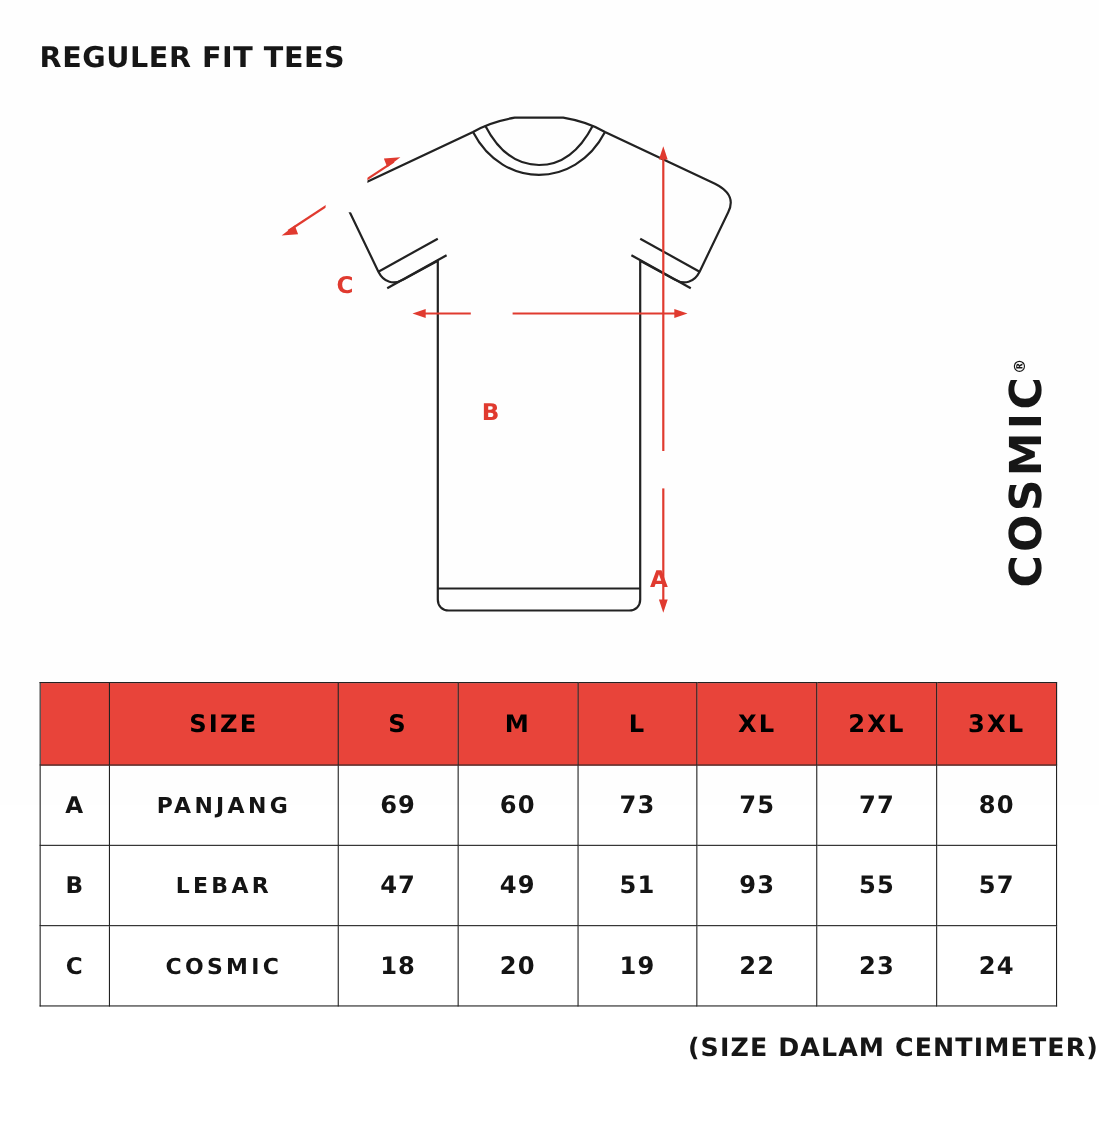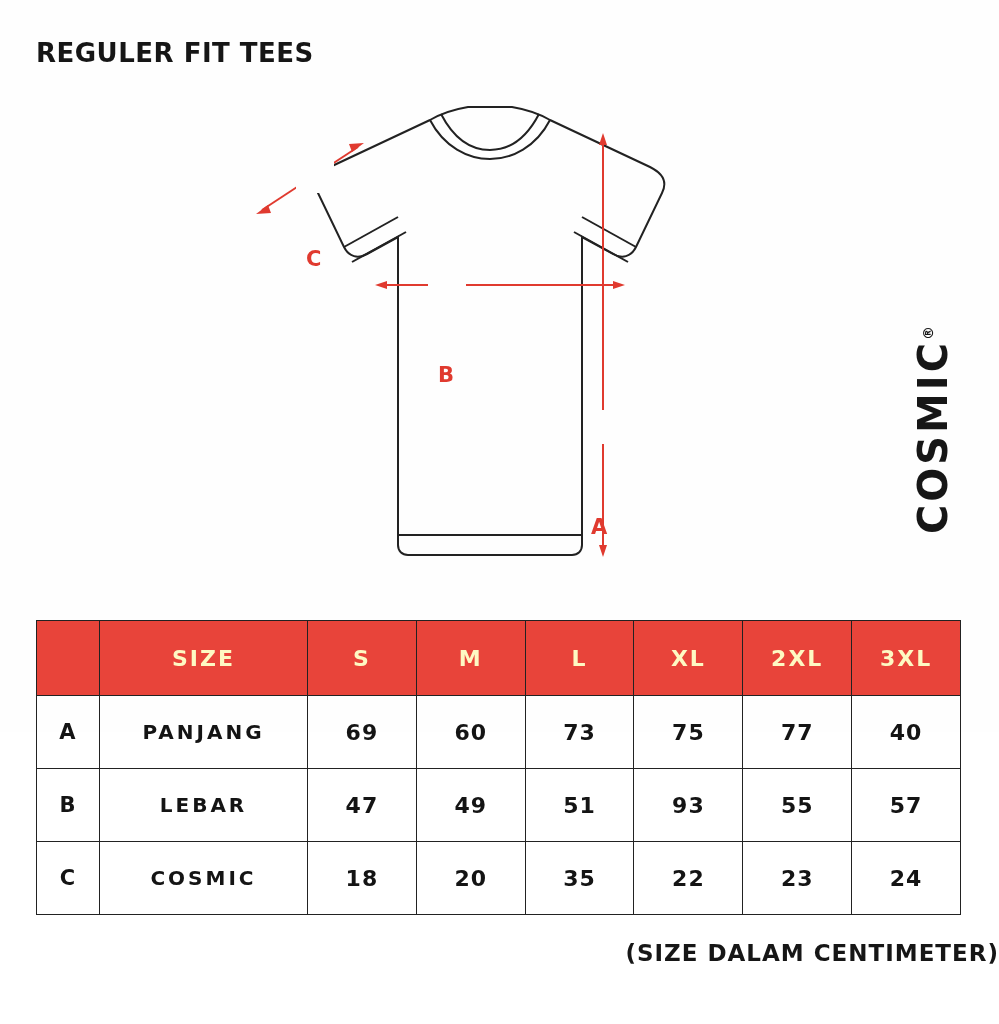--- a/index.html
+++ b/index.html
@@ -94,21 +94,21 @@
     width: 925px;
     table-layout: fixed;
   }
   table.size-table td, table.size-table th {
     border: 1px solid #222;
     text-align: center;
     font-family: "DejaVu Sans", sans-serif;
   }
   thead th {
     background: #e8443a;
-    color: #fef9c3;
+    color: #000000;
     height: 72px;
     font-size: 22px;
     font-weight: bold;
     letter-spacing: 2px;
     border-color: #e8443a;
   }
   thead th.hdr-blank {
     width: 60px;
   }
   thead th.hdr-size {
@@ -239,38 +239,38 @@
       </thead>
       <tbody>
         <tr>
           <td class="code-col">A</td>
           <td class="name-col">PANJANG</td>
           <td>69</td>
           <td>60</td>
           <td>73</td>
           <td>75</td>
           <td>77</td>
-          <td>40</td>
+          <td>80</td>
         </tr>
         <tr>
           <td class="code-col">B</td>
           <td class="name-col">LEBAR</td>
           <td>47</td>
           <td>49</td>
           <td>51</td>
           <td>93</td>
           <td>55</td>
           <td>57</td>
         </tr>
         <tr>
           <td class="code-col">C</td>
           <td class="name-col">COSMIC</td>
           <td>18</td>
           <td>20</td>
-          <td>35</td>
+          <td>19</td>
           <td>22</td>
           <td>23</td>
           <td>24</td>
         </tr>
       </tbody>
     </table>
   </div>
 
   <div class="footnote">(SIZE DALAM CENTIMETER)</div>
 

